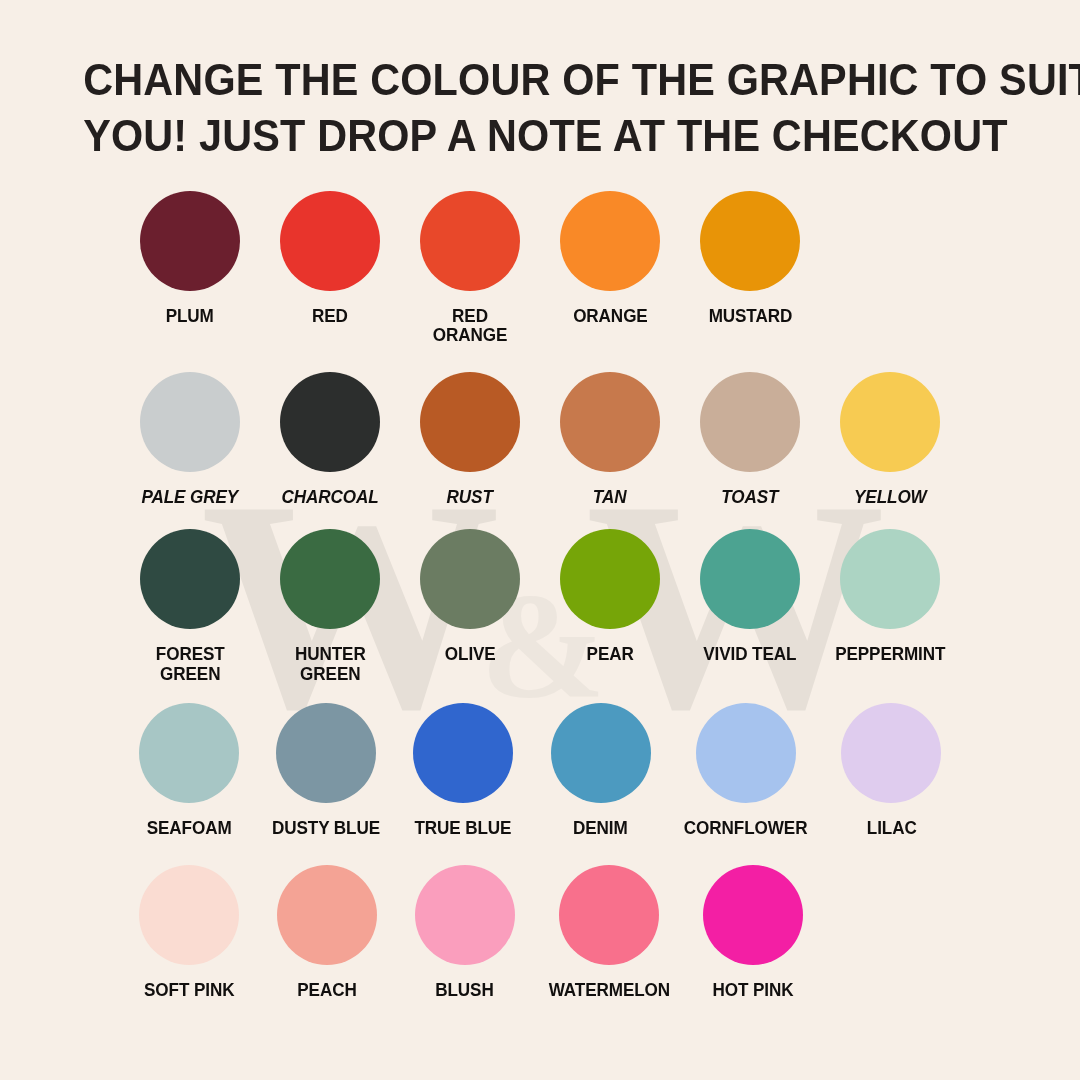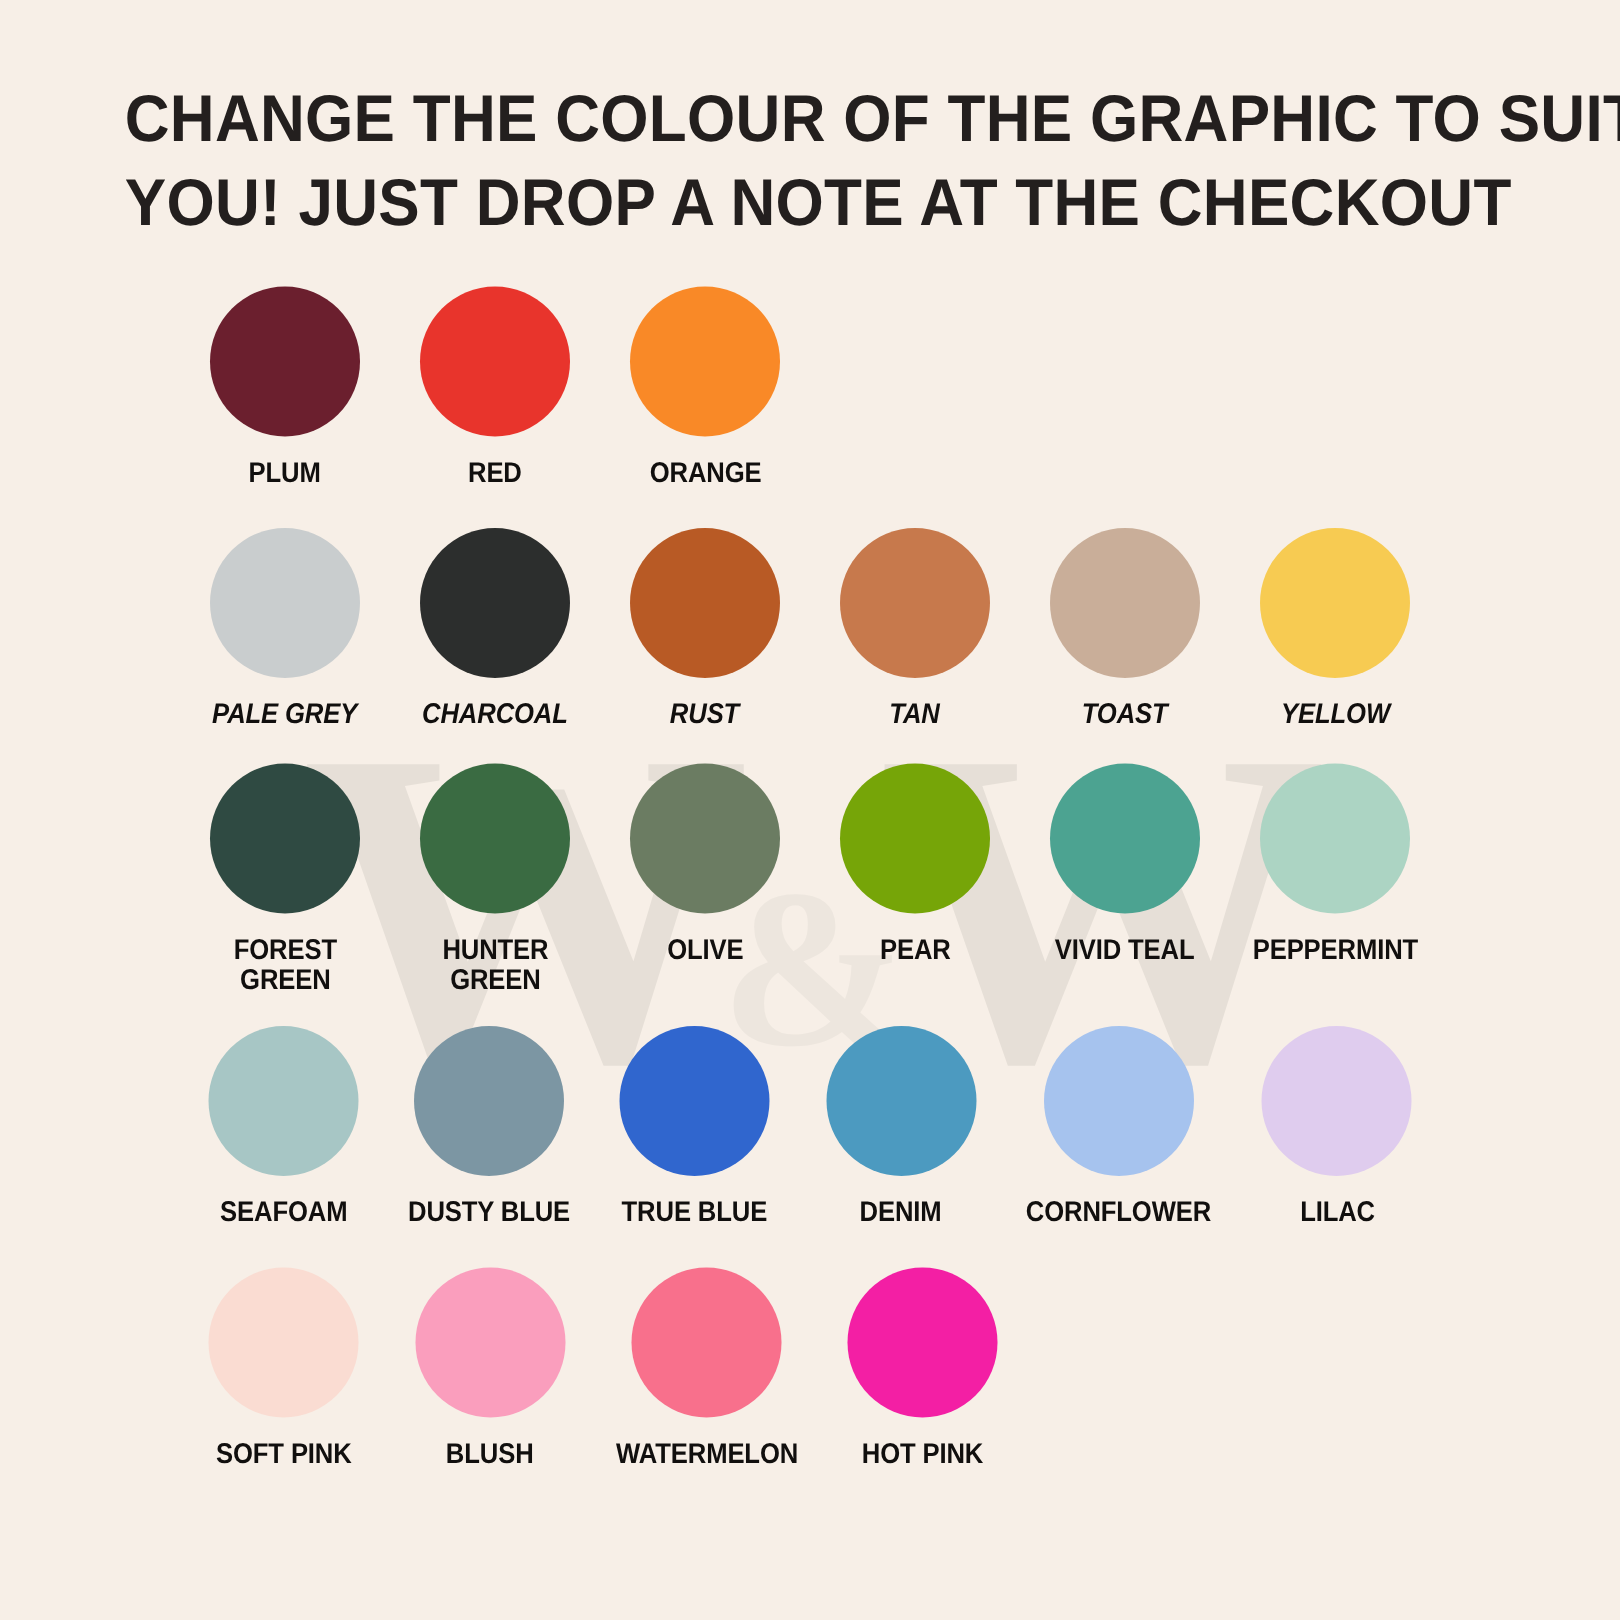--- a/index.html
+++ b/index.html
@@ -144,22 +144,30 @@
       <div class="swatch-row row-0">
         <div class="swatch">
           <div class="swatch-dot" style="background: rgb(107, 31, 46);"></div>
           <div class="swatch-label">PLUM</div>
         </div>
         <div class="swatch">
           <div class="swatch-dot" style="background: rgb(232, 52, 44);"></div>
           <div class="swatch-label">RED</div>
         </div>
         <div class="swatch">
+          <div class="swatch-dot" style="background: rgb(232, 72, 42);"></div>
+          <div class="swatch-label">RED ORANGE</div>
+        </div>
+        <div class="swatch">
           <div class="swatch-dot" style="background: rgb(249, 137, 39);"></div>
           <div class="swatch-label">ORANGE</div>
+        </div>
+        <div class="swatch">
+          <div class="swatch-dot" style="background: rgb(232, 148, 7);"></div>
+          <div class="swatch-label">MUSTARD</div>
         </div>
       </div>
       <div class="swatch-row row-1">
         <div class="swatch">
           <div class="swatch-dot" style="background: rgb(201, 205, 206);"></div>
           <div class="swatch-label">PALE GREY</div>
         </div>
         <div class="swatch">
           <div class="swatch-dot" style="background: rgb(44, 46, 45);"></div>
           <div class="swatch-label">CHARCOAL</div>
@@ -234,20 +242,24 @@
           <div class="swatch-dot" style="background: rgb(223, 204, 238);"></div>
           <div class="swatch-label">LILAC</div>
         </div>
       </div>
       <div class="swatch-row row-4">
         <div class="swatch">
           <div class="swatch-dot" style="background: rgb(250, 220, 210);"></div>
           <div class="swatch-label">SOFT PINK</div>
         </div>
         <div class="swatch">
+          <div class="swatch-dot" style="background: rgb(244, 163, 149);"></div>
+          <div class="swatch-label">PEACH</div>
+        </div>
+        <div class="swatch">
           <div class="swatch-dot" style="background: rgb(250, 158, 189);"></div>
           <div class="swatch-label">BLUSH</div>
         </div>
         <div class="swatch">
           <div class="swatch-dot" style="background: rgb(248, 112, 140);"></div>
           <div class="swatch-label">WATERMELON</div>
         </div>
         <div class="swatch">
           <div class="swatch-dot" style="background: rgb(243, 31, 164);"></div>
           <div class="swatch-label">HOT PINK</div>

